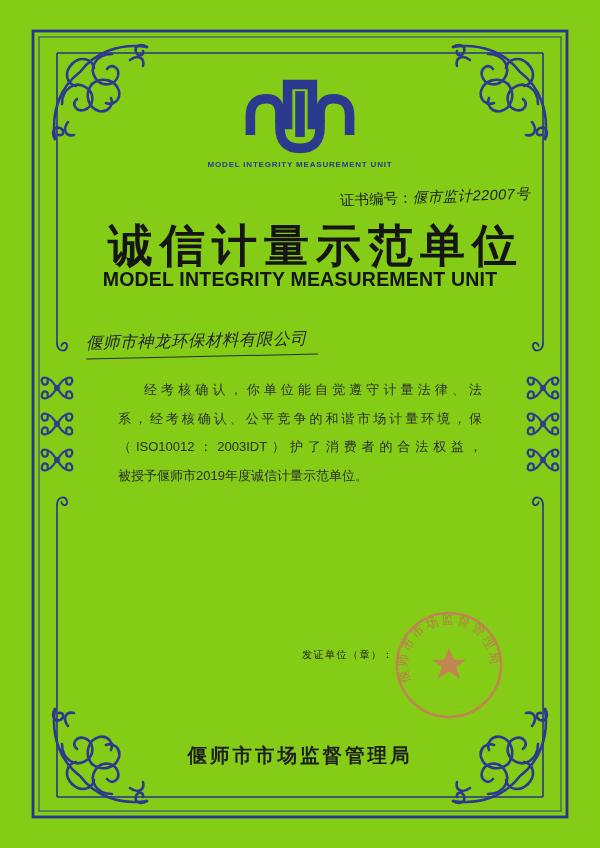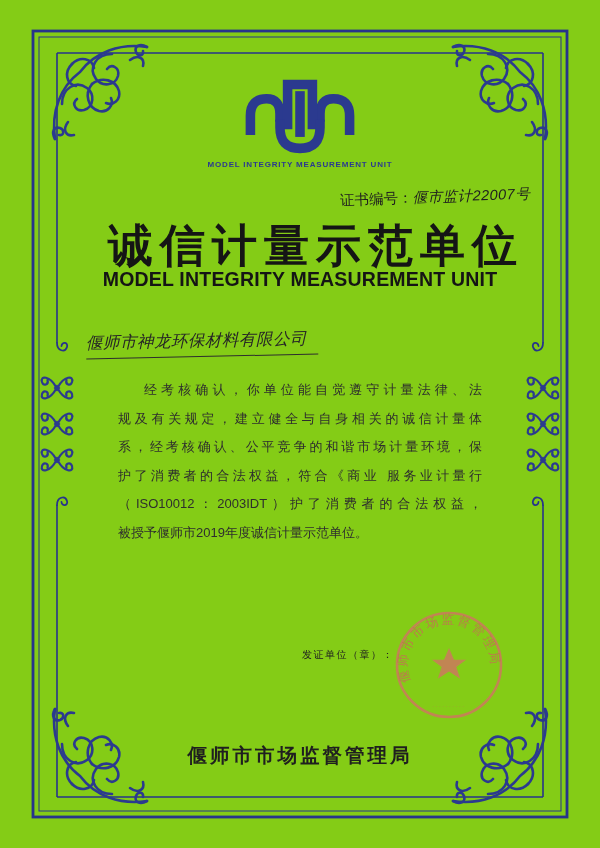--- a/index.html
+++ b/index.html
@@ -116,23 +116,21 @@
     <span>证书编号：</span><span class="hand">偃市监计22007号</span>
   </div>
 
   <div class="abs title-cn">诚信计量示范单位</div>
   <div class="abs title-en">MODEL INTEGRITY MEASUREMENT UNIT</div>
 
   <div class="abs company hand">偃师市神龙环保材料有限公司</div>
 
   <div class="abs body-block">
     <div class="bline first">经考核确认，你单位能自觉遵守计量法律、法</div>
-    <div class="bline">规及有关规定，建立健全与自身相关的诚信计量体</div>
     <div class="bline">系，经考核确认、公平竞争的和谐市场计量环境，保</div>
-    <div class="bline">护了消费者的合法权益，符合《商业 服务业计量行</div>
     <div class="bline">（ISO10012：2003IDT）护了消费者的合法权益，</div>
     <div class="bline last">被授予偃师市2019年度诚信计量示范单位。</div>
   </div>
 
   <div class="abs issuer-label">发证单位（章）：</div>
   <svg class="abs seal-svg" viewBox="-59 -59 118 118">
     <defs>
       <path id="sealArc" d="M -36,22 A 42,42 0 1 1 36,22" fill="none"></path>
     </defs>
     <circle cx="0" cy="0" r="52" fill="none" stroke="#d96b6b" stroke-width="2.6"></circle>

